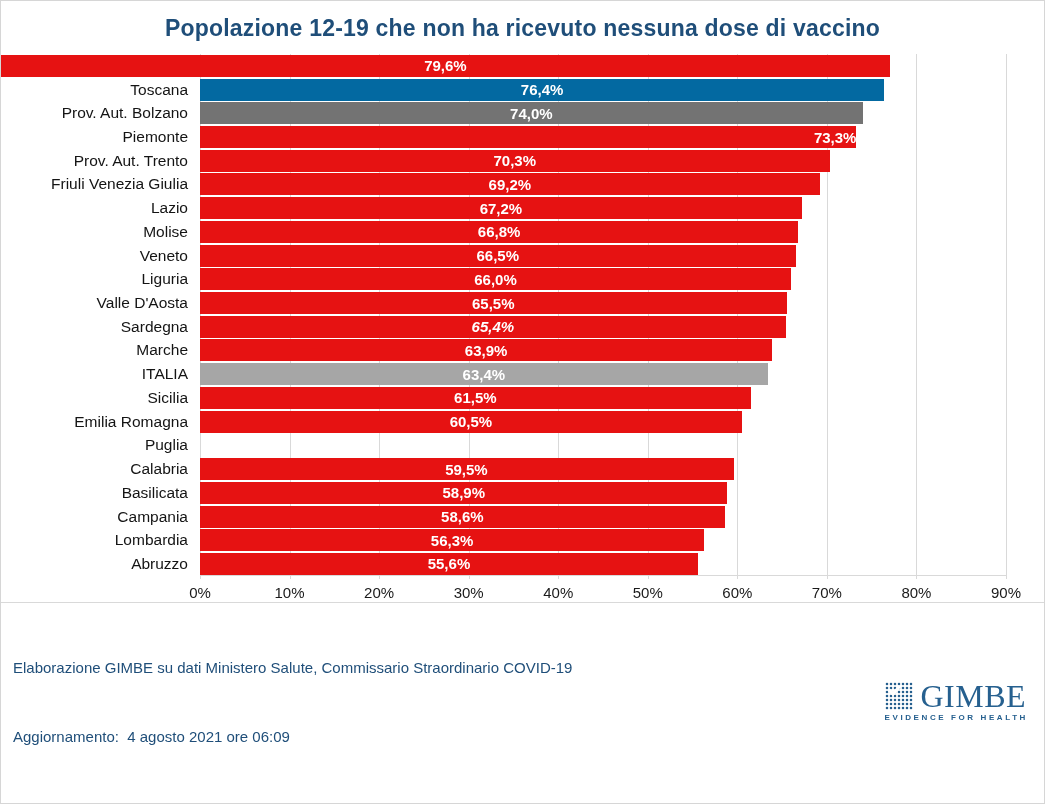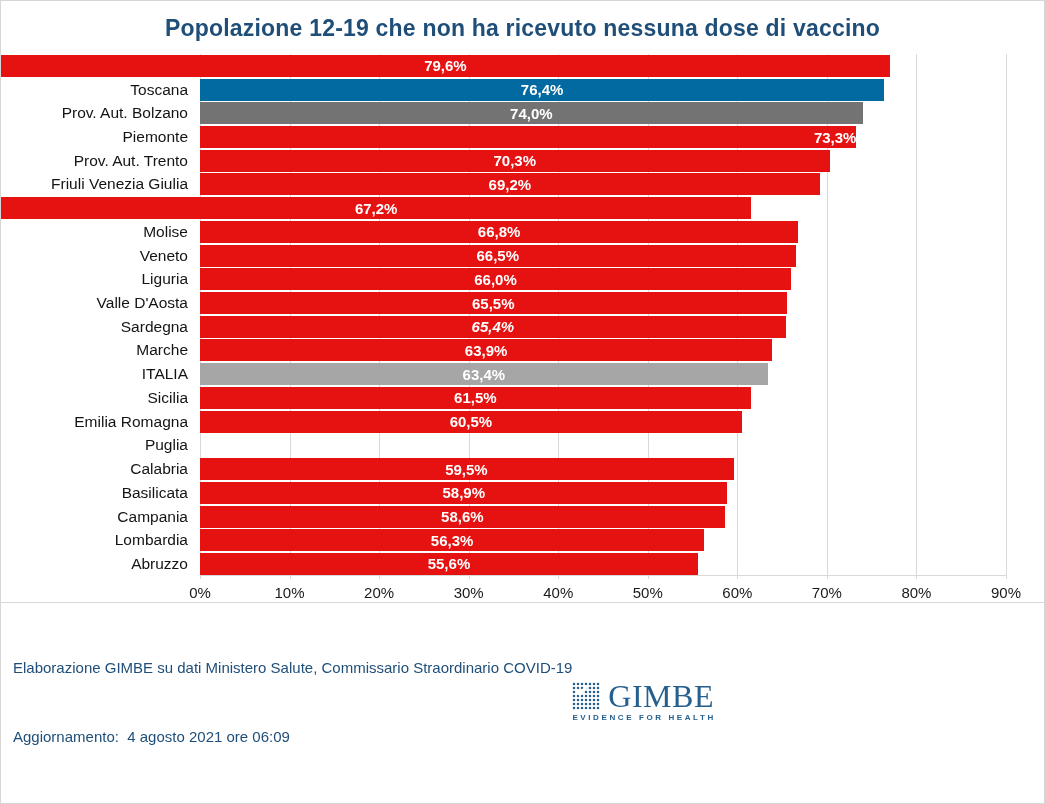--- a/index.html
+++ b/index.html
@@ -52,34 +52,34 @@
     position:absolute; top:8px;
     transform:translateX(-50%);
     font-size:15px; color:#1a1a1a;
     white-space:nowrap;
   }
 
   .footer {
     margin-top:auto;
     border-top:1px solid #d9d9d9;
     padding:7px 14px 9px 12px;
-    display:flex; align-items:center;
+    display:flex; justify-content:space-between; align-items:center;
   }
   .footer-text {
     color:#1f4e79; font-size:15px; line-height:23px;
     white-space:pre-wrap;
   }
 
   .logo {
     display:grid;
     grid-template-columns:auto auto;
     column-gap:6px;
     align-items:center;
     color:#26608f;
-    margin-right:16px;
+    margin-right:2px;
   }
   .logo-icon {
     width:28px; height:28px;
     background: radial-gradient(circle, #26608f 1.45px, rgba(0,0,0,0) 1.6px);
     background-size:4px 4px;
     position:relative;
   }
   .logo-check { position:absolute; top:2px; left:2px; }
   .logo-name {
     font-family:"Liberation Serif", serif;
@@ -158,20 +158,21 @@
         </div>
         <div class="row">
           <div class="cat-label">Friuli Venezia Giulia</div>
           <div class="track">
             <div class="bar" style="width: 76.8889%; background: rgb(230, 18, 18);">
               <span class="bar-value" style="color: rgb(255, 255, 255);">69,2%</span>
             </div>
           </div>
         </div>
         <div class="row">
+          <div class="cat-label">Lazio</div>
           <div class="track">
             <div class="bar" style="width: 74.6667%; background: rgb(230, 18, 18);">
               <span class="bar-value" style="color: rgb(255, 255, 255);">67,2%</span>
             </div>
           </div>
         </div>
         <div class="row">
           <div class="cat-label">Molise</div>
           <div class="track">
             <div class="bar" style="width: 74.2222%; background: rgb(230, 18, 18);">

